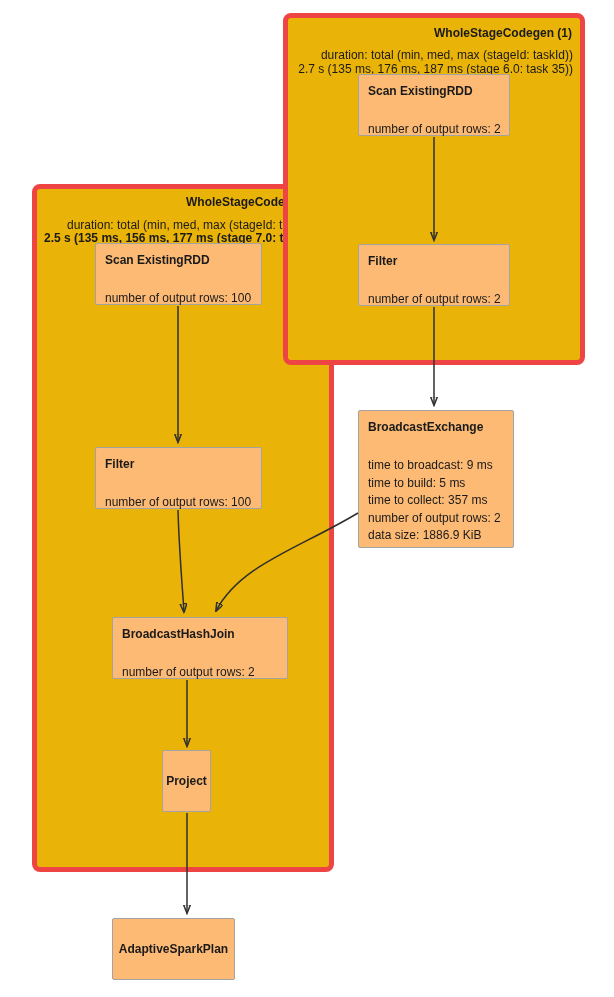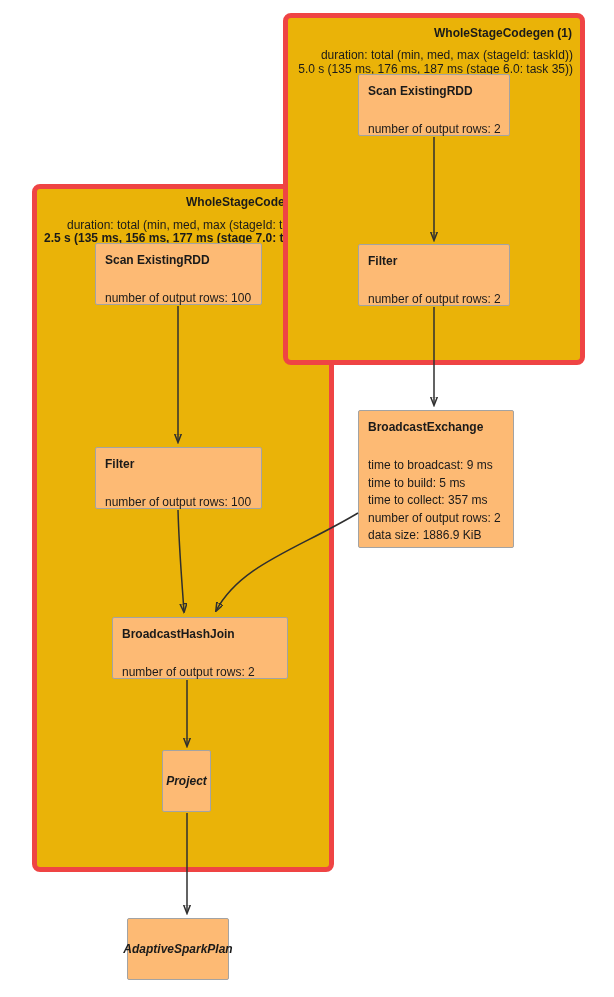--- a/index.html
+++ b/index.html
@@ -55,32 +55,31 @@
     font-size: 12px;
   }
   .node-title { font-weight: bold; font-size: 12px; line-height: 14px; white-space: nowrap; }
   .node-metrics { margin-top: 23px; line-height: 17.5px; white-space: nowrap; }
   .node-center {
     display: flex;
     align-items: center;
     justify-content: center;
     padding: 20px;
     text-align: center;
-    font-style: italic;
   }
   .node-center .node-title { white-space: normal; }
 
   .n-scan1   { left: 358px; top: 74px;  width: 152px; height: 62px; }
   .n-filter1 { left: 358px; top: 244px; width: 152px; height: 62px; }
   .n-bex     { left: 358px; top: 410px; width: 156px; height: 138px; }
   .n-scan2   { left: 95px;  top: 243px; width: 167px; height: 62px; }
   .n-filter2 { left: 95px;  top: 447px; width: 167px; height: 62px; }
   .n-bhj     { left: 112px; top: 617px; width: 176px; height: 62px; }
   .n-project { left: 162px; top: 750px; width: 49px;  height: 62px; }
-  .n-asp     { left: 127px; top: 918px; width: 102px; height: 62px; }
+  .n-asp     { left: 112px; top: 918px; width: 123px; height: 62px; }
 
   
   .edges {
     position: absolute;
     left: 0; top: 0;
     width: 614px; height: 997px;
     z-index: 4;
     pointer-events: none;
   }
   .edges path {
@@ -97,21 +96,21 @@
   <div class="cluster cluster-left">
     <div class="cluster-title">WholeStageCodegen</div>
     <div class="dur-line-1">duration: total (min, med, max (stageId: taskId))</div>
     <div class="dur-line-2">2.5 s (135 ms, 156 ms, 177 ms (stage 7.0: t</div>
   </div>
 
   <div class="cluster cluster-right">
     <div class="cluster-title">WholeStageCodegen (1)</div>
     <div class="cluster-duration">
       <div>duration: total (min, med, max (stageId: taskId))</div>
-      <div>5.0 s (135 ms, 176 ms, 187 ms (stage 6.0: task 35))</div>
+      <div>2.7 s (135 ms, 176 ms, 187 ms (stage 6.0: task 35))</div>
     </div>
   </div>
 
   <div class="node n-scan1">
     <div class="node-title">Scan ExistingRDD</div>
     <div class="node-metrics">
       <div>number of output rows: 2</div>
     </div>
   </div>
 

